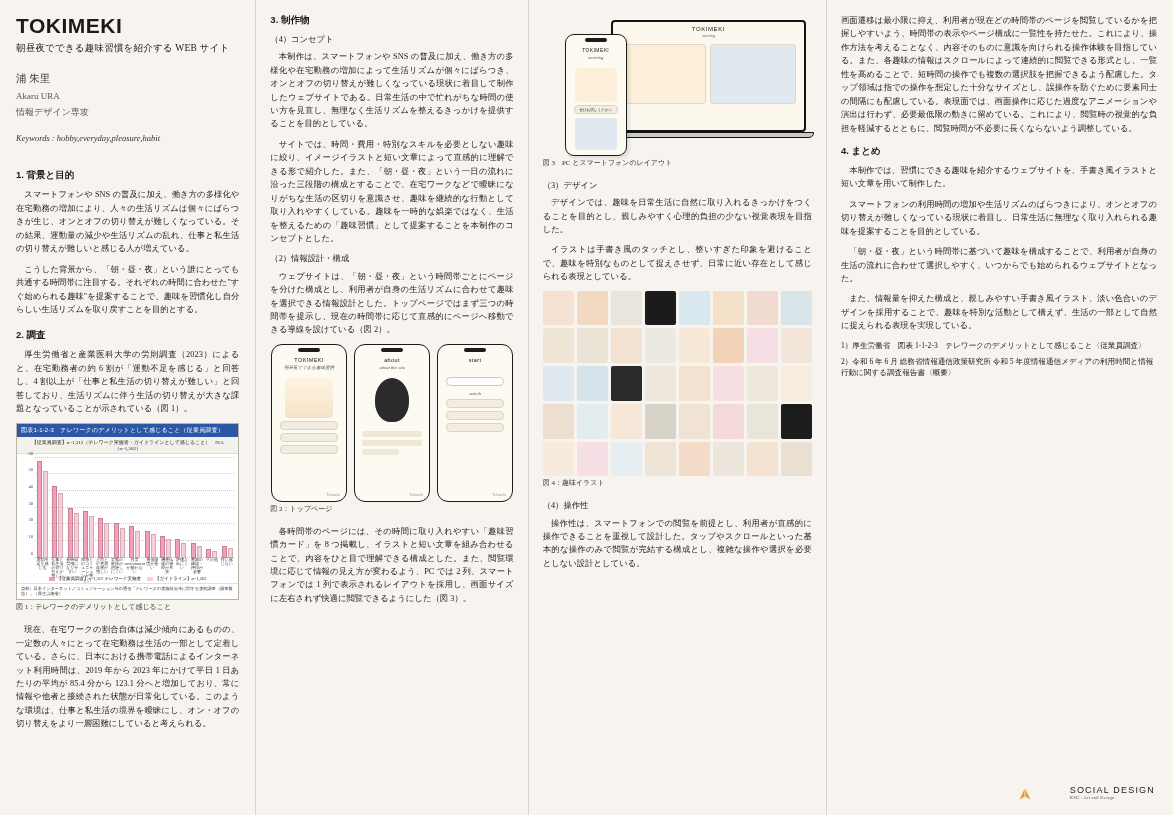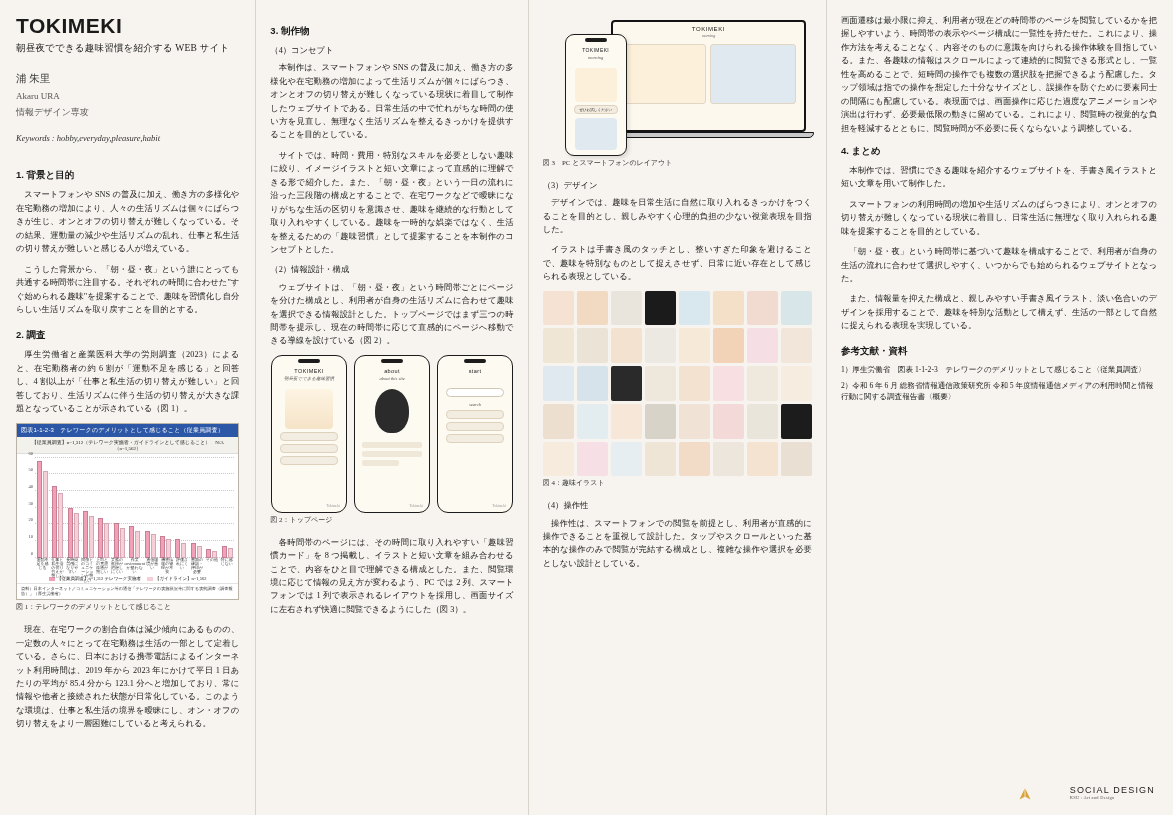--- a/index.html
+++ b/index.html
@@ -41,21 +41,21 @@
     font-size:10.5px; line-height:1.55; color:#3a3a3a;
     margin:0 0 2px 0;
   }
   .author.small { font-size:9px; color:#555; }
   .kw {
     font-size:8.5px; font-style:italic; color:#333;
     margin-top:14px;
   }
 
   h2.sec {
-    font-size:9.5px; font-weight:700; margin:11px 0 6px 0;
+    font-size:9.5px; font-weight:700; margin:0 0 6px 0;
     font-family:"Liberation Sans", sans-serif;
   }
   .sec-block { margin-bottom:13px; }
   p.body {
     font-size:8.3px; line-height:1.62; margin:0 0 7px 0;
     text-align:justify; letter-spacing:.05px;
   }
   p.ind { text-indent:1em; }
   .caption {
     font-size:7px; color:#333; margin:3px 0 10px 0;
@@ -412,21 +412,20 @@
 
   <div class="col c4">
     <p class="body">画面遷移は最小限に抑え、利用者が現在どの時間帯のページを閲覧しているかを把握しやすいよう、時間帯の表示やページ構成に一覧性を持たせた。これにより、操作方法を考えることなく、内容そのものに意識を向けられる操作体験を目指している。また、各趣味の情報はスクロールによって連続的に閲覧できる形式とし、一覧性を高めることで、短時間の操作でも複数の選択肢を把握できるよう配慮した。タップ領域は指での操作を想定した十分なサイズとし、誤操作を防ぐために要素同士の間隔にも配慮している。表現面では、画面操作に応じた過度なアニメーションや演出は行わず、必要最低限の動きに留めている。これにより、閲覧時の視覚的な負担を軽減するとともに、閲覧時間が不必要に長くならないよう調整している。</p>
 
     <h2 class="sec" style="margin-top:10px">4. まとめ</h2>
     <p class="body ind">本制作では、習慣にできる趣味を紹介するウェブサイトを、手書き風イラストと短い文章を用いて制作した。</p>
     <p class="body ind">スマートフォンの利用時間の増加や生活リズムのばらつきにより、オンとオフの切り替えが難しくなっている現状に着目し、日常生活に無理なく取り入れられる趣味を提案することを目的としている。</p>
     <p class="body ind">「朝・昼・夜」という時間帯に基づいて趣味を構成することで、利用者が自身の生活の流れに合わせて選択しやすく、いつからでも始められるウェブサイトとなった。</p>
     <p class="body ind">また、情報量を抑えた構成と、親しみやすい手書き風イラスト、淡い色合いのデザインを採用することで、趣味を特別な活動として構えず、生活の一部として自然に捉えられる表現を実現している。</p>
 
-    <h2 class="sec" style="margin-top:12px">参考文献・資料</h2>
     <p class="ref">1）厚生労働省　図表 1-1-2-3　テレワークのデメリットとして感じること〈従業員調査〉</p>
     <p class="ref">2）令和 6 年 6 月 総務省情報通信政策研究所 令和 5 年度情報通信メディアの利用時間と情報行動に関する調査報告書〈概要〉</p>
 
     <div class="footer-logo">
       <span class="mark">
         <svg width="14" height="14" viewBox="0 0 14 14">
           <polygon points="7,1 12.5,12.5 7,9.5 1.5,12.5" fill="#d9a23a"></polygon>
           <line x1="7" y1="1" x2="7" y2="9.5" stroke="#fff" stroke-width=".7"></line>
         </svg>
       </span>

